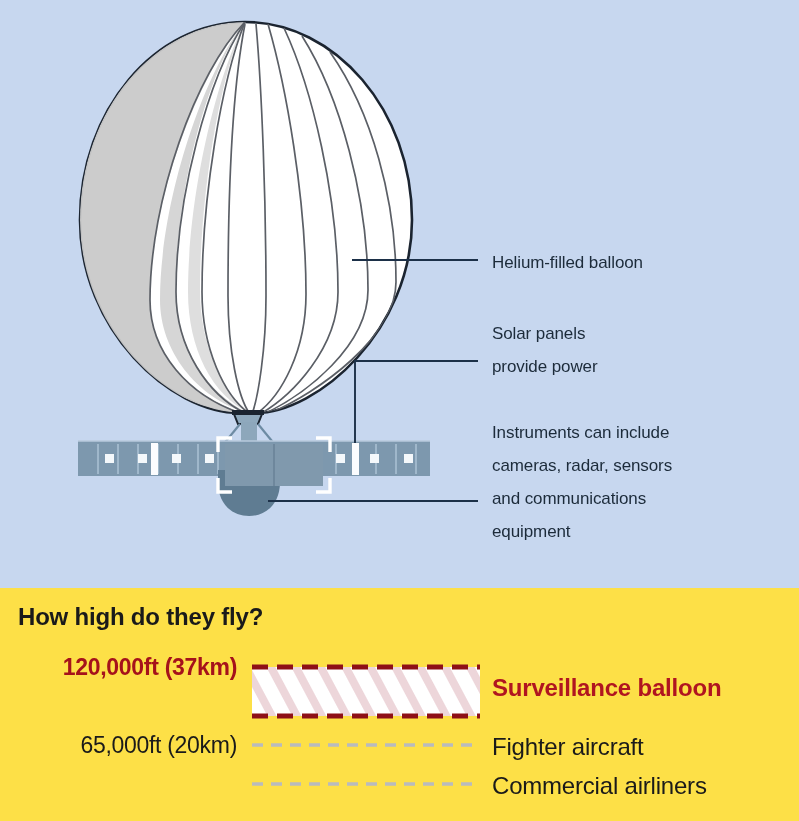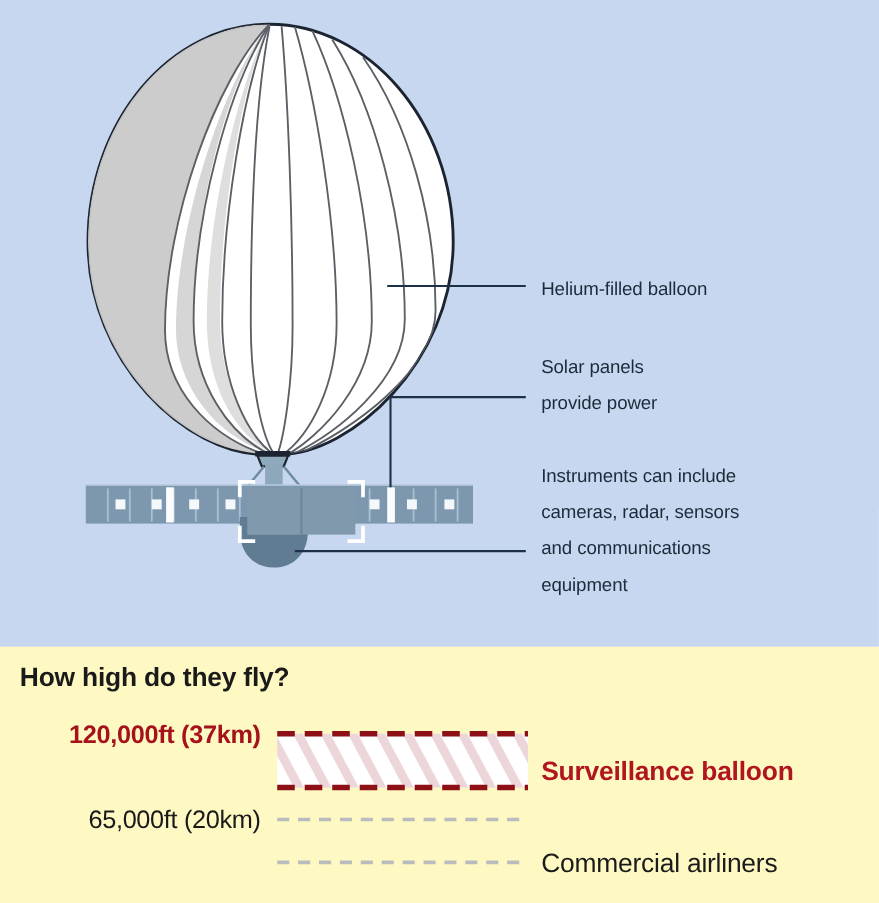--- a/index.html
+++ b/index.html
@@ -30,21 +30,21 @@
     letter-spacing:-0.1px;
     white-space:pre-line;
   }
   #callout-balloon{left:492px;top:246px;}
   #callout-solar{left:492px;top:317px;}
   #callout-instruments{left:492px;top:416px;}
 
   
   .chart-panel{
     position:absolute;left:0;top:588px;width:799px;height:233px;
-    background:#fef9c3;
+    background:#fde047;
   }
   .chart-title{
     position:absolute;left:18px;top:15px;
     font-size:24px;font-weight:bold;color:#1a1a1a;
     letter-spacing:-0.2px;
   }
   .alt-label{
     position:absolute;
     right:562px;           
     font-size:23px;
@@ -223,17 +223,18 @@
       <line x1="252" y1="128" x2="480" y2="128" stroke="#8e1017" stroke-width="5" stroke-dasharray="16 9"></line>
 
       <line x1="252" y1="157" x2="480" y2="157" stroke="#b9bbbd" stroke-width="3.4" stroke-dasharray="11 8"></line>
 
       <line x1="252" y1="196" x2="480" y2="196" stroke="#b9bbbd" stroke-width="3.4" stroke-dasharray="11 8"></line>
     </svg>
 
     <div class="alt-label red" style="top:66px;">120,000ft (37km)</div>
     <div class="alt-label black" style="top:144px;">65,000ft (20km)</div>
 
-    <div class="series-label red" style="top:100px;">Surveillance balloon</div>
+    <div class="series-label red" style="top:86px;">Surveillance balloon</div>
+    <div class="series-label black" style="top:145px;">Fighter aircraft</div>
     <div class="series-label black" style="top:184px;">Commercial airliners</div>
   </div>
 
 </div>
 
 </body></html>

